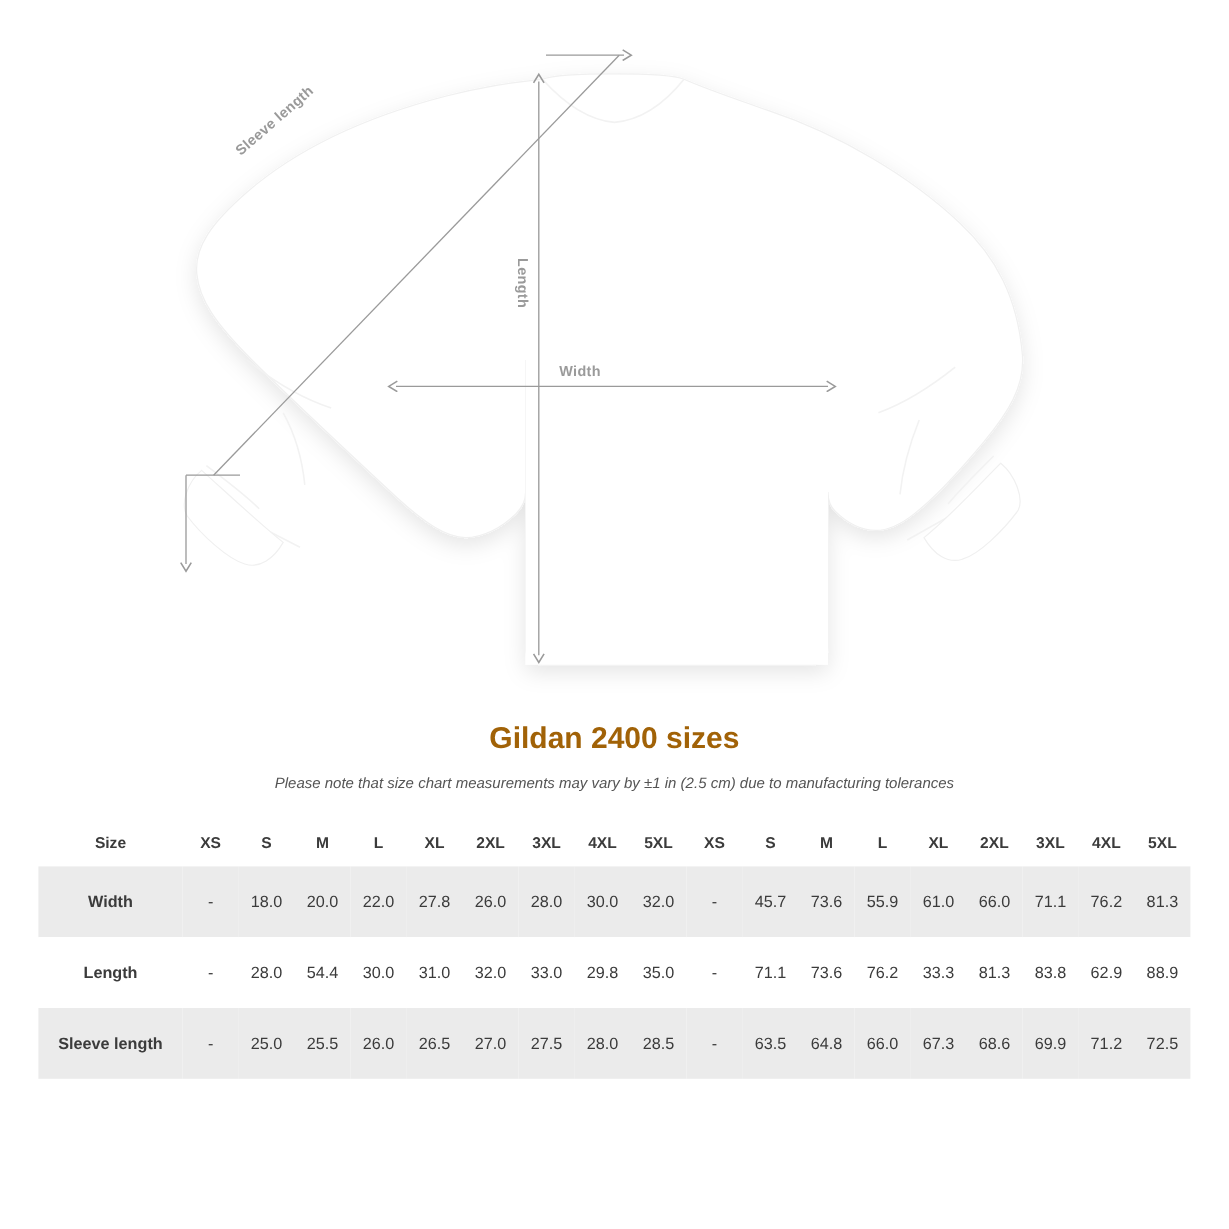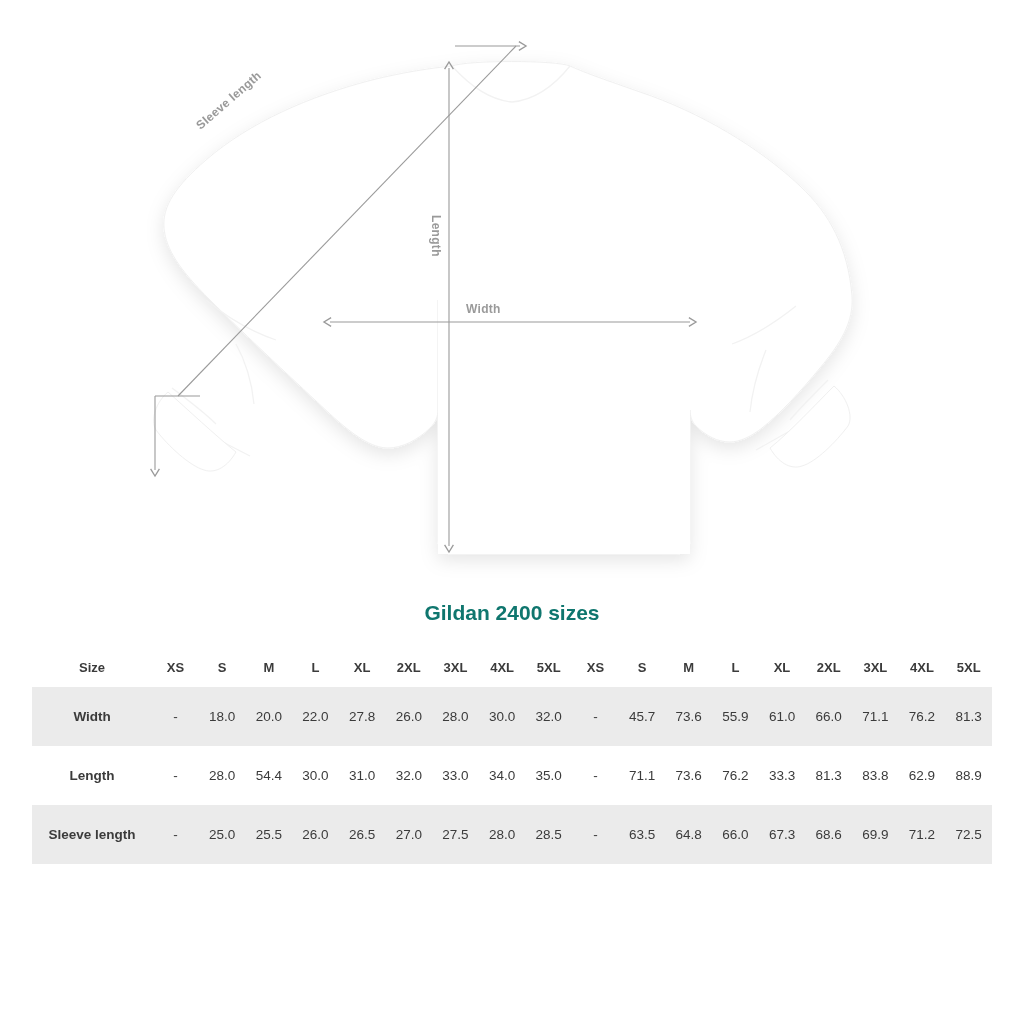--- a/index.html
+++ b/index.html
@@ -55,23 +55,23 @@
     left: 466px;
     top: 302px;
   }
 
   
   .title-block {
     text-align: center;
     margin-top: 14px;
   }
   .chart-title {
-    font-size: 21px;
-    font-weight: bold;
-    color: #0f766e;
+    font-size: 25px;
+    font-weight: bold;
+    color: #a16207;
     margin: 16px;
   }
   .chart-note {
     font-size: 12.5px;
     font-style: italic;
     color: #545454;
     margin: 10px 0 0 0;
   }
 
   
@@ -216,20 +216,21 @@
       </g>
     </svg>
 
     <div class="measure-label" id="label-sleeve">Sleeve length</div>
     <div class="measure-label" id="label-length">Length</div>
     <div class="measure-label" id="label-width">Width</div>
   </div>
 
   <div class="title-block">
     <h1 class="chart-title">Gildan 2400 sizes</h1>
+    <p class="chart-note">Please note that size chart measurements may vary by ±1 in (2.5 cm) due to manufacturing tolerances</p>
   </div>
 
   <div class="table-wrap">
     <table class="size-chart">
       <colgroup>
         <col style="width:120px">
         <col class="sizecol">
           <col class="sizecol">
           <col class="sizecol">
           <col class="sizecol">
@@ -296,21 +297,21 @@
 
         <tr class="data-row plain">
           <td class="rowlabel">Length</td>
           <td>-</td>
           <td>28.0</td>
           <td>54.4</td>
           <td>30.0</td>
           <td>31.0</td>
           <td>32.0</td>
           <td>33.0</td>
-          <td>34.0</td>
+          <td>29.8</td>
           <td>35.0</td>
           <td>-</td>
           <td>71.1</td>
           <td>73.6</td>
           <td>76.2</td>
           <td>33.3</td>
           <td>81.3</td>
           <td>83.8</td>
           <td>62.9</td>
           <td>88.9</td>

